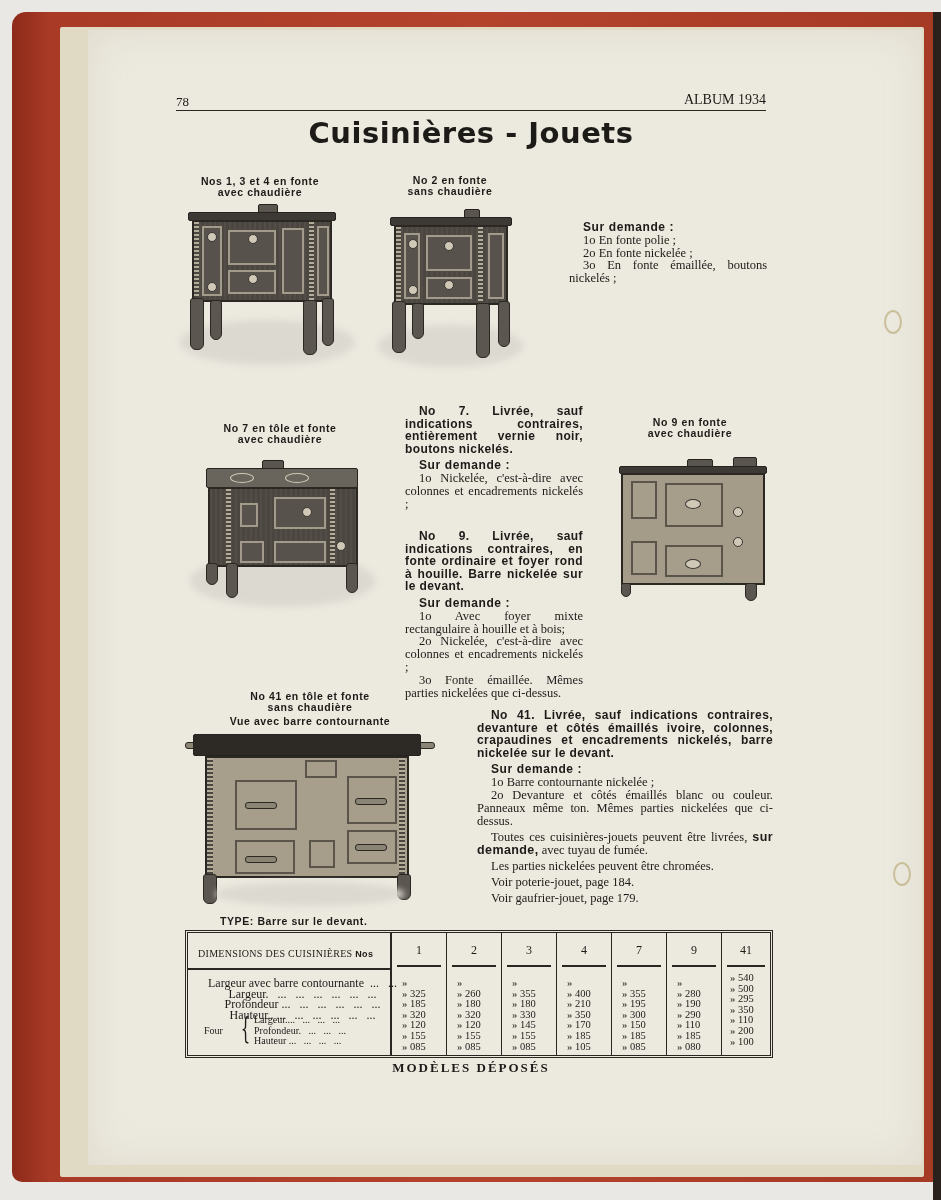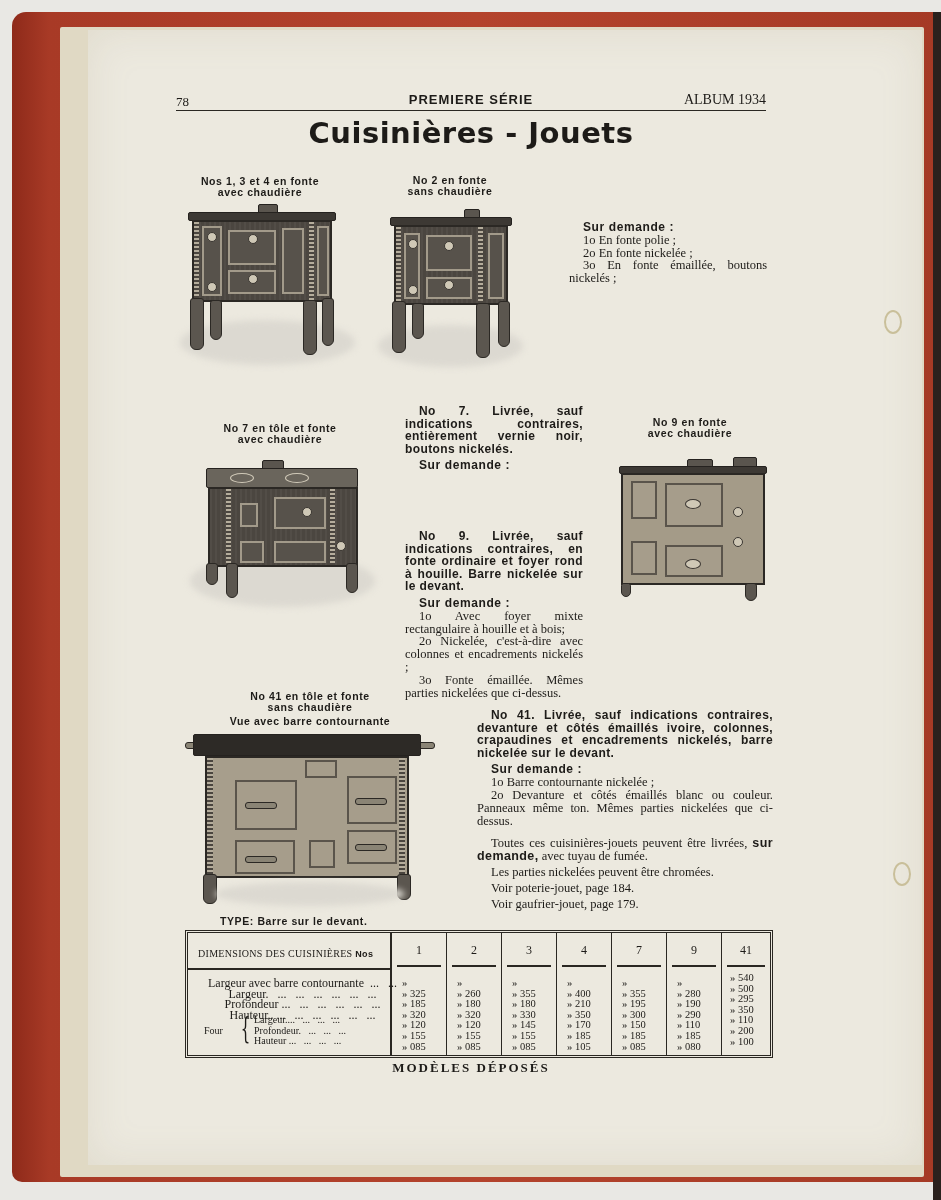--- a/index.html
+++ b/index.html
@@ -53,21 +53,21 @@
   }
   .text-block .lead {
     font-family: "Liberation Sans", sans-serif; font-weight: bold; font-size: 12px; letter-spacing: 0.4px;
     line-height: 12.6px; margin-bottom: 4px;
   }
   .text-block .sur {
     font-family: "Liberation Sans", sans-serif; font-weight: bold; font-size: 12px; letter-spacing: 0.6px;
     padding-left: 14px;
   }
   .text-block .item { text-indent: 14px; }
-  .text-block .para { text-indent: 14px; margin-top: 10px; }
+  .text-block .para { text-indent: 14px; margin-top: 4px; }
   .bold-sans { font-family: "Liberation Sans", sans-serif; font-weight: bold; letter-spacing: 0.4px; }
 
   
   .stove { position: absolute; }
   .shadow { position: absolute; background: #dcd9d1; border-radius: 50%; filter: blur(3px); }
   .stove-body { position: absolute; background: #4b4640; border: 2px solid #2b2824; box-sizing: border-box;
     background-image: repeating-linear-gradient(90deg, rgba(255,255,255,0.04) 0 2px, transparent 2px 5px); }
   .stove-top { position: absolute; background: #3d3934; border: 1.5px solid #25221f; box-sizing: border-box; border-radius: 2px; }
   .flue { position: absolute; background: #5a554e; border: 1.5px solid #25221f; box-sizing: border-box; border-radius: 2px; }
   .panel { position: absolute; border: 2px solid #a29a8a; box-sizing: border-box; background: #57524b; }
@@ -112,21 +112,20 @@
 <div class="cover"></div>
 <div class="cover-spine"></div>
 <div class="page-stack"></div>
 
 <div class="page"></div>
 <div class="hole" style="left:884px; top:310px;"></div>
 <div class="hole" style="left:893px; top:862px;"></div>
 
 <div class="header">
   <span class="num">78</span>
-  <span class="series">PREMIERE  SÉRIE</span>
   <span class="album">ALBUM 1934</span>
 </div>
 
 <div class="title">Cuisinières - Jouets</div>
 
 <div class="caption" style="left:180px; top:176px; width:160px;">
   <div>Nos 1, 3 et 4 en fonte</div>
   <div>avec chaudière</div>
 </div>
 <div class="caption" style="left:375px; top:175px; width:150px;">
@@ -252,20 +251,21 @@
 <div class="text-block" style="left:569px; top:221px; width:198px;">
   <div class="sur">Sur demande :</div>
   <div class="item">1o En fonte polie ;</div>
   <div class="item">2o En fonte nickelée ;</div>
   <div class="item">3o En fonte émaillée, boutons nickelés ;</div>
 </div>
 
 <div class="text-block" style="left:405px; top:405px; width:178px;">
   <div class="lead" style="text-indent:14px;">No 7. Livrée, sauf indications contraires, entièrement vernie noir, boutons nickelés.</div>
   <div class="sur">Sur demande :</div>
+  <div class="item">1o Nickelée, c'est-à-dire avec colonnes et encadrements nickelés ;</div>
 </div>
 
 <div class="text-block" style="left:405px; top:530px; width:178px;">
   <div class="lead" style="text-indent:14px;">No 9. Livrée, sauf indications contraires, en fonte ordinaire et foyer rond à houille. Barre nickelée sur le devant.</div>
   <div class="sur">Sur demande :</div>
   <div class="item">1o Avec foyer mixte rectangulaire à houille et à bois;</div>
   <div class="item">2o Nickelée, c'est-à-dire avec colonnes et encadrements nickelés ;</div>
   <div class="item">3o Fonte émaillée. Mêmes parties nickelées que ci-dessus.</div>
 </div>
 

